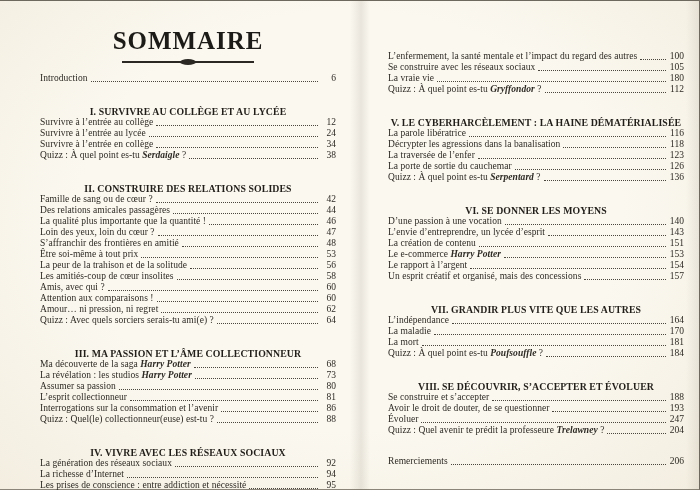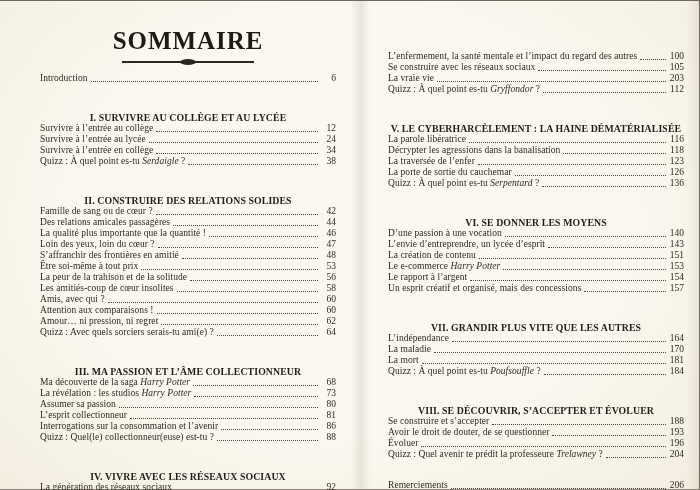--- a/index.html
+++ b/index.html
@@ -25,30 +25,30 @@
   .page{position:absolute;width:296px;}
   .page-left{left:40px;top:27px;}
   .page-right{left:388px;top:51px;}
   .title{
     text-align:center;font-size:26px;font-weight:bold;line-height:28px;
     letter-spacing:1px;color:#1d1b17;transform:scaleX(0.96);
   }
   .ornament{position:relative;width:132px;height:8px;margin:3px auto 7px;}
   .ornament .line{position:absolute;left:0;right:0;top:3px;height:1.5px;background:#2b2823;}
   .ornament .gem{position:absolute;left:50%;top:1px;width:16px;height:6px;margin-left:-8px;border-radius:50%;background:#2b2823;}
-  .section{margin-top:28px;}
+  .section{margin-top:22px;}
   .page .section:first-child{margin-top:0;}
   .section.gap-before{margin-top:20px;}
   .section-heading{
     text-align:center;font-weight:bold;font-size:9.8px;line-height:11px;
     letter-spacing:0.1px;color:#211e19;margin-bottom:0;
   }
   .entry{display:flex;align-items:baseline;line-height:11px;font-size:9.5px;}
   .entry .label{white-space:nowrap;letter-spacing:0.05px;}
-  .entry .label i{letter-spacing:0.05px;}
+  .entry .label i{letter-spacing:0.05px;font-weight:bold;}
   .entry .leader{
     flex:1 1 auto;min-width:8px;height:1px;
     border-bottom:1.2px dotted #4a463e;margin:0 3px 2px 3px;align-self:flex-end;
   }
   .entry .pagenum{min-width:15px;text-align:right;}
 </style>
 </head>
 <body style="--paper: #f8f5ec; --ink: #2d2a24;">
 
 <div class="scan-frame"></div>
@@ -218,21 +218,21 @@
           <span class="pagenum">100</span>
         </div>
         <div class="entry">
           <span class="label">Se construire avec les réseaux sociaux</span>
           <span class="leader"></span>
           <span class="pagenum">105</span>
         </div>
         <div class="entry">
           <span class="label">La vraie vie</span>
           <span class="leader"></span>
-          <span class="pagenum">203</span>
+          <span class="pagenum">180</span>
         </div>
         <div class="entry">
           <span class="label">Quizz : À quel point es-tu <i>Gryffondor</i> ?</span>
           <span class="leader"></span>
           <span class="pagenum">112</span>
         </div>
       </div>
       <div class="section">
         <div class="section-heading">V. LE CYBERHARCÈLEMENT : LA HAINE DÉMATÉRIALISÉE</div>
         <div class="entry">
@@ -325,21 +325,21 @@
           <span class="pagenum">188</span>
         </div>
         <div class="entry">
           <span class="label">Avoir le droit de douter, de se questionner</span>
           <span class="leader"></span>
           <span class="pagenum">193</span>
         </div>
         <div class="entry">
           <span class="label">Évoluer</span>
           <span class="leader"></span>
-          <span class="pagenum">196</span>
+          <span class="pagenum">247</span>
         </div>
         <div class="entry">
           <span class="label">Quizz : Quel avenir te prédit la professeure <i>Trelawney</i> ?</span>
           <span class="leader"></span>
           <span class="pagenum">204</span>
         </div>
       </div>
       <div class="section gap-before">
         <div class="entry">
           <span class="label">Remerciements</span>

